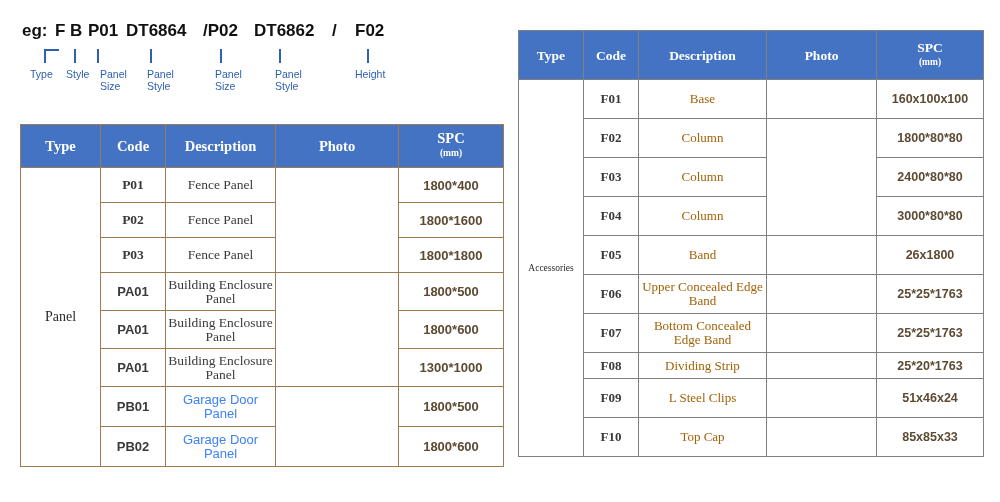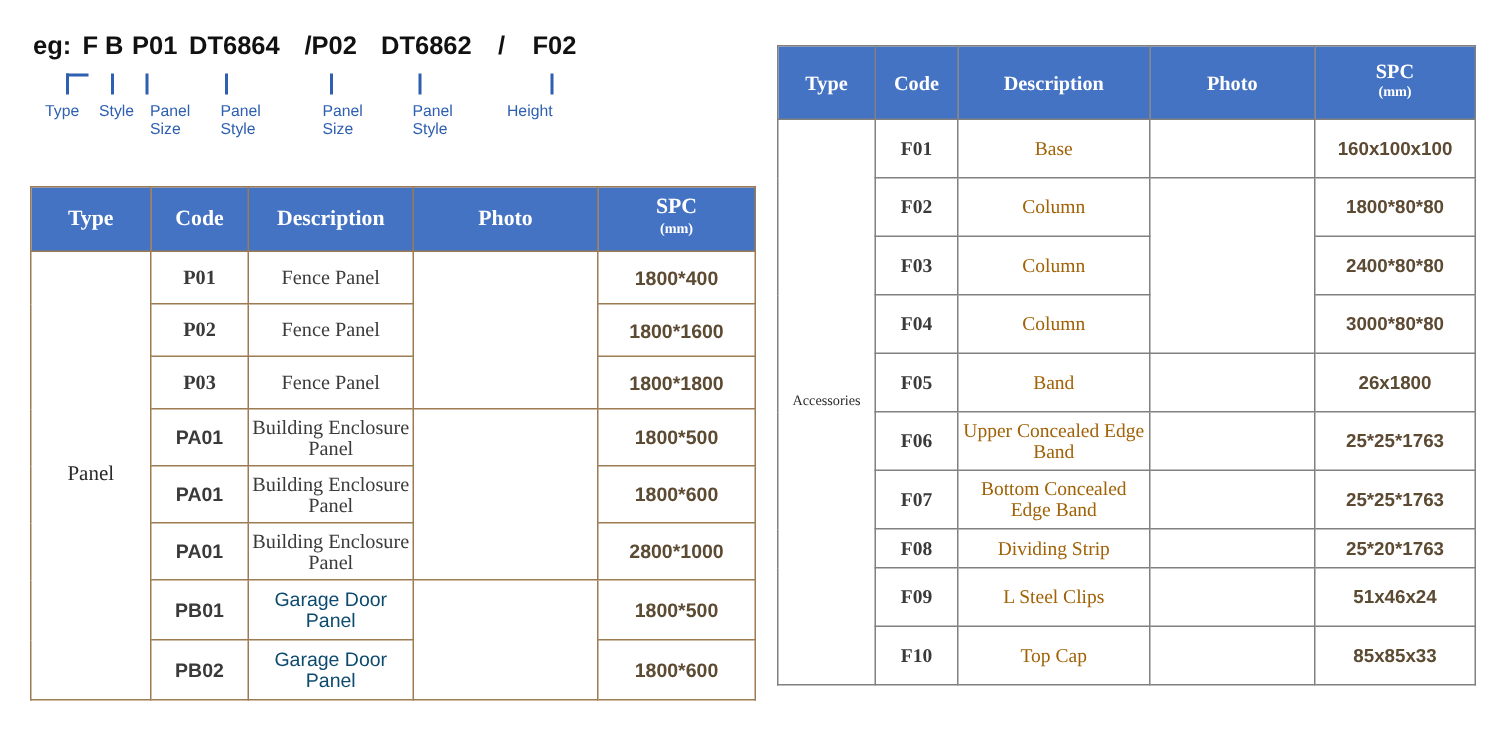--- a/index.html
+++ b/index.html
@@ -68,21 +68,21 @@
   
   .tbl-left .c-type { font-size: 14px; color: #2a2a2a; }
   .tbl-left .c-code {
     font-size: 13.5px; font-weight: bold; color: #3a3a3a;
     font-family: "Liberation Serif", serif;
   }
   .tbl-left .c-code.sans { font-family: "Liberation Sans", sans-serif; font-size: 13px; }
   .tbl-left .c-desc { font-size: 13.5px; color: #3a3a3a; line-height: 14px; }
   .tbl-left .c-desc.sans {
     font-family: "Liberation Sans", sans-serif; font-size: 13px;
-    color: #0c4a6e; line-height: 14px;
+    color: #3b82f6; line-height: 14px;
   }
   .tbl-left .c-spc {
     font-family: "Liberation Sans", sans-serif;
     font-size: 13px; font-weight: bold; color: #5c4a33;
   }
   .tbl-left .c-photo { padding: 0; }
 
   
   .tbl-right .c-type { font-size: 9.5px; color: #2a2a2a; }
   .tbl-right .c-code { font-size: 13px; font-weight: bold; color: #3a3a3a; }
@@ -267,21 +267,21 @@
       <span class="lbl" style="left:8px">Type</span>
       <span class="lbl" style="left:44px">Style</span>
       <span class="lbl" style="left:78px">Panel
 Size</span>
       <span class="lbl" style="left:125px">Panel
 Style</span>
       <span class="lbl" style="left:193px">Panel
 Size</span>
       <span class="lbl" style="left:253px">Panel
 Style</span>
-      <span class="lbl" style="left:316px">Height</span>
+      <span class="lbl" style="left:333px">Height</span>
     </div>
   </div>
 
   <table class="tbl-left">
     <colgroup>
       <col style="width:80px">
         <col style="width:65px">
         <col style="width:110px">
       <col style="width:123px">
         <col style="width:105px">
@@ -332,21 +332,21 @@
         <td class="c-spc">1800*500</td>
       </tr>
       <tr style="height:38px">
         <td class="c-code sans">PA01</td>
         <td class="c-desc">Building Enclosure Panel</td>
         <td class="c-spc">1800*600</td>
       </tr>
       <tr style="height:38px">
         <td class="c-code sans">PA01</td>
         <td class="c-desc">Building Enclosure Panel</td>
-        <td class="c-spc">2800*1000</td>
+        <td class="c-spc">1300*1000</td>
       </tr>
 
       <tr style="height:40px">
         <td class="c-code sans">PB01</td>
         <td class="c-desc sans">Garage Door Panel</td>
         <td class="c-photo" rowspan="2">
           <div class="ph">
               <div class="panel-shape panel-brown"></div>
             </div>
         </td>

